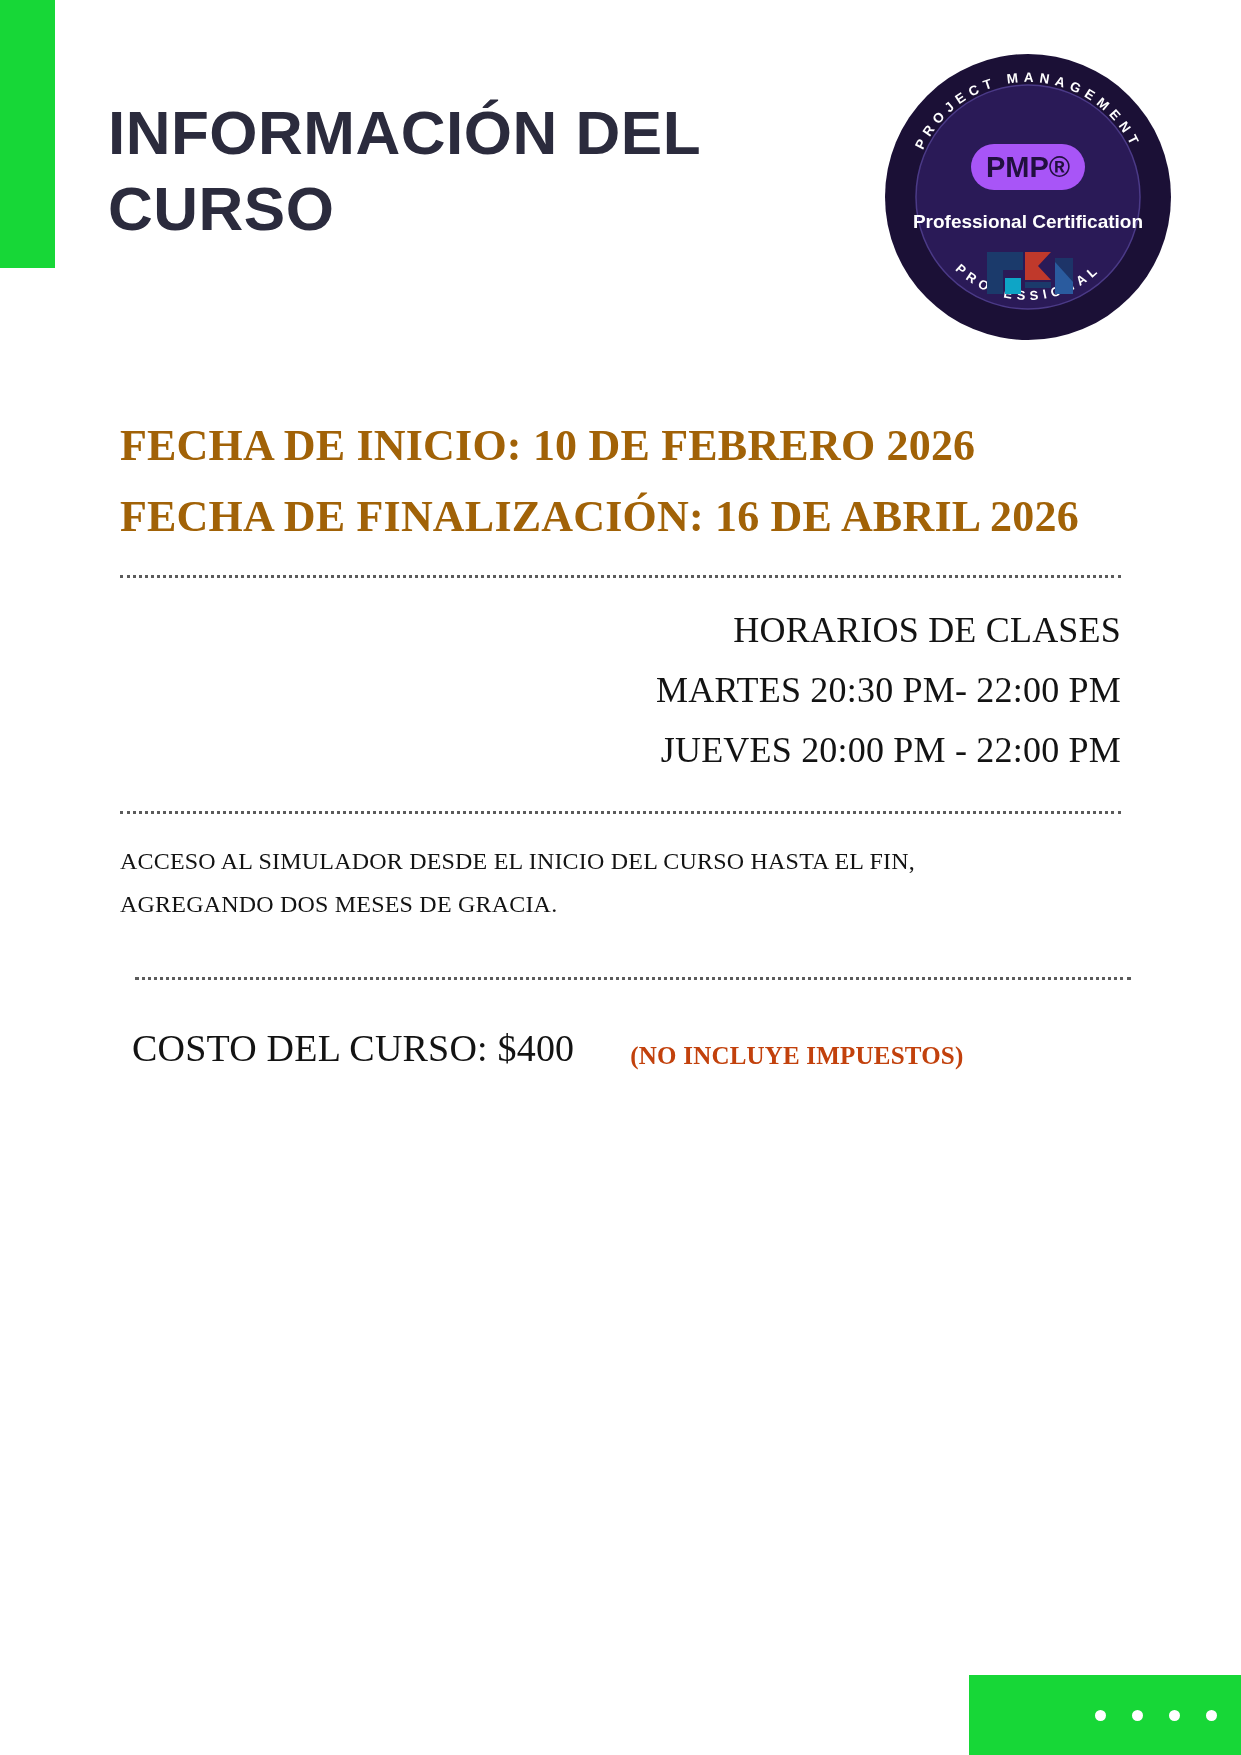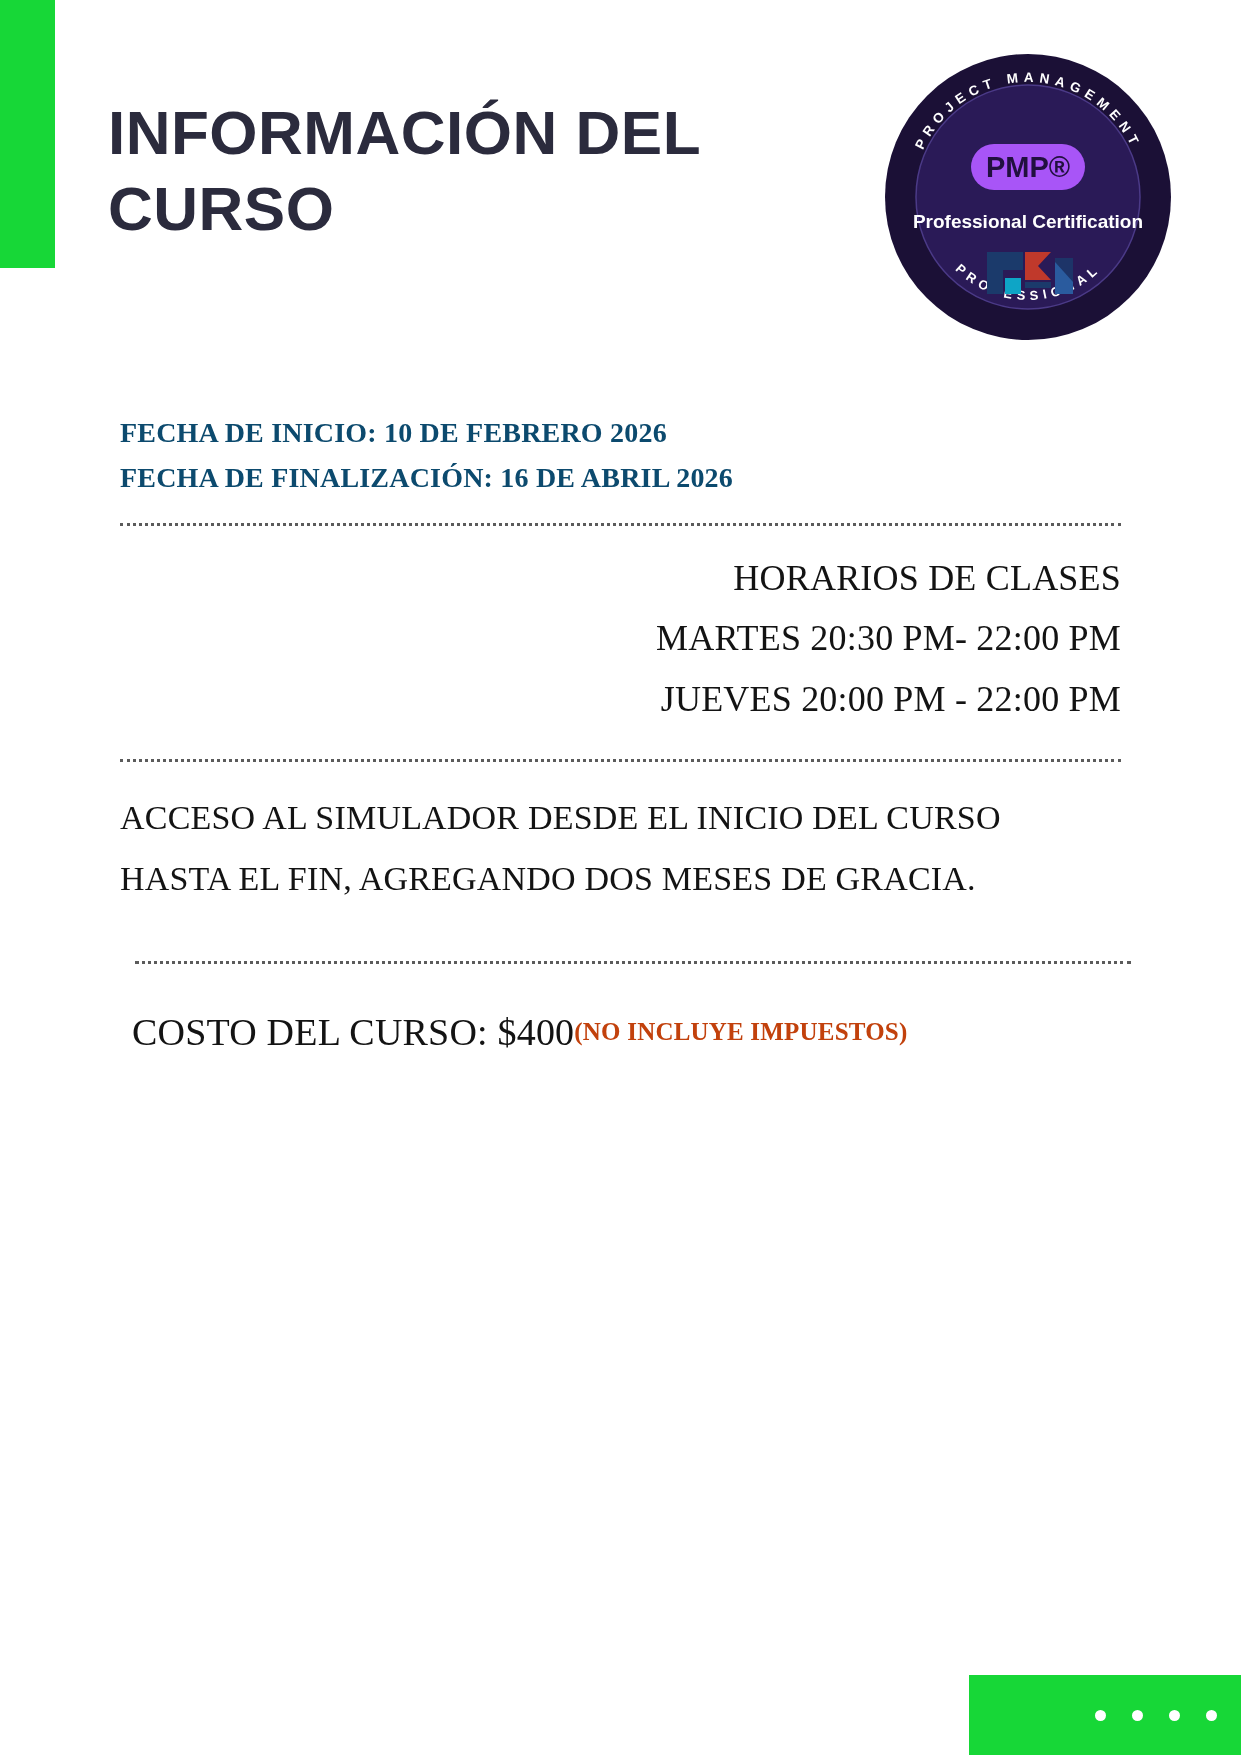--- a/index.html
+++ b/index.html
@@ -79,59 +79,60 @@
     top: 410px;
     width: 1241px;
   }
 
   .block {
     padding: 0 120px;
     box-sizing: border-box;
   }
 
   .line-big {
-    font-size: 28px;
+    font-size: 44px;
     line-height: 1.62;
-    color: #0c4a6e;
+    color: #a16207;
     font-family: "Liberation Serif", serif;
     font-weight: bold;
     letter-spacing: 0.2px;
     white-space: nowrap;
   }
 
   .line-reg {
     font-size: 36px;
     line-height: 1.68;
     color: #131313;
     font-family: "Liberation Serif", serif;
     letter-spacing: 0.2px;
     text-align: right;
   }
 
   .para {
-    font-size: 34px;
+    font-size: 24px;
     line-height: 1.78;
     color: #131313;
     font-family: "Liberation Serif", serif;
     letter-spacing: 0.2px;
     padding-right: 100px;
   }
 
   .divider {
     height: 0;
     border-top: 3px dotted #5b5b5b;
     margin: 22px 120px 22px 120px;
   }
   .divider.d2 { margin-top: 30px; margin-bottom: 26px; }
   .divider.d3 { margin-top: 52px; margin-bottom: 46px; margin-left: 135px; margin-right: 110px;}
 
   .cost-row {
     display: flex;
-    align-items: center;
+    align-items: flex-end;
     padding: 0 132px;
+    gap: 56px;
   }
   .cost-main {
     font-size: 38px;
     font-family: "Liberation Serif", serif;
     color: #131313;
     letter-spacing: 0.2px;
   }
   .cost-note {
     font-size: 25px;
     font-family: "Liberation Serif", serif;

